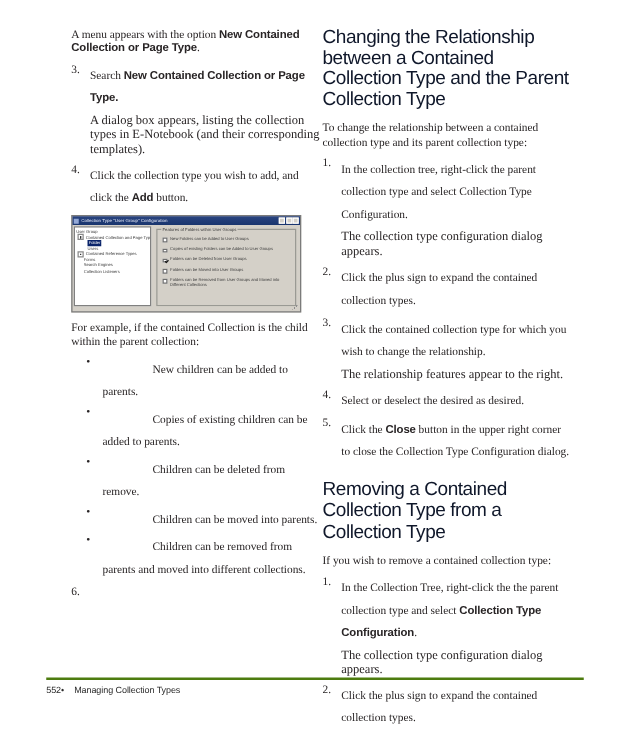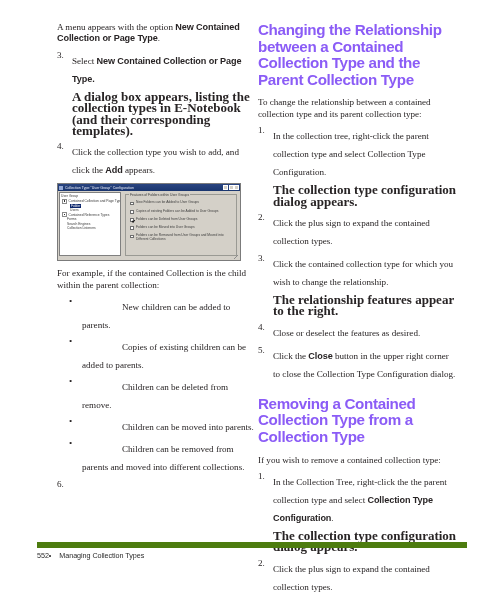--- a/index.html
+++ b/index.html
@@ -38,25 +38,25 @@
     text-align:left;
   }
   .sans{
     font-family:"Liberation Sans", sans-serif;
     font-weight:bold;
     letter-spacing:-0.1px;
   }
   h2.head{
     margin:0 0 9px 0;
     font-family:"Liberation Sans", sans-serif;
-    font-weight:bold;
+    font-weight:normal;
     font-size:15.2px;
     line-height:16.6px;
     letter-spacing:-0.35px;
-    color:#8b5cf6;
+    color:#0f172a;
   }
   h2.head.second{margin-top:15px;}
 
   
   .item{
     position:relative;
     padding-left:15px;
     margin:0 0 5px 0;
   }
   .item .mark{
@@ -69,24 +69,23 @@
     color:#282425;
   }
   .item .txt{
     font-size:9.1px;
     line-height:11.4px;
     color:#282425;
   }
   .sub{
     padding-left:15px;
     margin:4px 0 5px 0;
-    font-size:13px;
-    line-height:11.4px;
-    color:#282425;
-    font-weight:bold;
+    font-size:10px;
+    line-height:11.4px;
+    color:#282425;
   }
   .bullet{
     position:relative;
     padding-left:25px;
     margin:0 0 4px 0;
   }
   .bullet .mark{
     position:absolute;
     left:12px;top:-0.5px;
     font-size:9.1px;
@@ -249,21 +248,21 @@
     background:
       linear-gradient(135deg,transparent 45%,#8d8d8d 45%,#8d8d8d 55%,transparent 55%);
   }
 
   
   .footer{
     position:absolute;
     left:37px;right:33px;
     bottom:28px;
     height:30px;
-    border-top:6px solid #4d7c0f;
+    border-top:2px solid #4d7c0f;
     padding-top:3px;
     box-sizing:border-box;
     font-family:"Liberation Sans", sans-serif;
     font-size:7.2px;
     line-height:9.5px;
     color:#2b2b2b;
     letter-spacing:-0.05px;
   }
   .footer .fleft{
     position:absolute;left:0;top:3px;
@@ -283,27 +282,27 @@
 <div class="page">
 
   <div class="cols">
 
     <div class="col col-left">
 
       <p class="body"><span>A menu appears with the option </span><span class="sans">New Contained Collection or Page Type</span><span>.</span></p>
 
       <div class="item">
         <span class="mark">3.</span>
-        <span class="txt"><span>Select </span><span class="sans">New Contained Collection or Page Type</span><span class="sans">.</span></span>
+        <span class="txt"><span>Search </span><span class="sans">New Contained Collection or Page Type</span><span class="sans">.</span></span>
       </div>
       <p class="sub">A dialog box appears, listing the collection types in E-Notebook (and their corresponding templates).</p>
 
       <div class="item">
         <span class="mark">4.</span>
-        <span class="txt"><span>Click the collection type you wish to add, and click the </span><span class="sans">Add</span><span> appears.</span></span>
+        <span class="txt"><span>Click the collection type you wish to add, and click the </span><span class="sans">Add</span><span> button.</span></span>
       </div>
 
       <div class="item">
         <span class="mark">5.</span>
       </div>
 
       <div class="shot">
         <div class="titlebar">
           <span class="tdot"></span>
           <span class="ttext">Collection Type "User Group" Configuration</span>
@@ -420,21 +419,21 @@
       </div>
 
       <div class="item">
         <span class="mark">3.</span>
         <span class="txt">Click the contained collection type for which you wish to change the relationship.</span>
       </div>
       <p class="sub">The relationship features appear to the right.</p>
 
       <div class="item">
         <span class="mark">4.</span>
-        <span class="txt">Close or deselect the features as desired.</span>
+        <span class="txt">Select or deselect the desired as desired.</span>
       </div>
 
       <div class="item">
         <span class="mark">5.</span>
         <span class="txt"><span>Click the </span><span class="sans">Close</span><span> button in the upper right corner to close the Collection Type Configuration dialog.</span></span>
       </div>
 
       <h2 class="head second">Removing a Contained Collection Type from a Collection Type</h2>
 
       <p class="body">If you wish to remove a contained collection type:</p>

